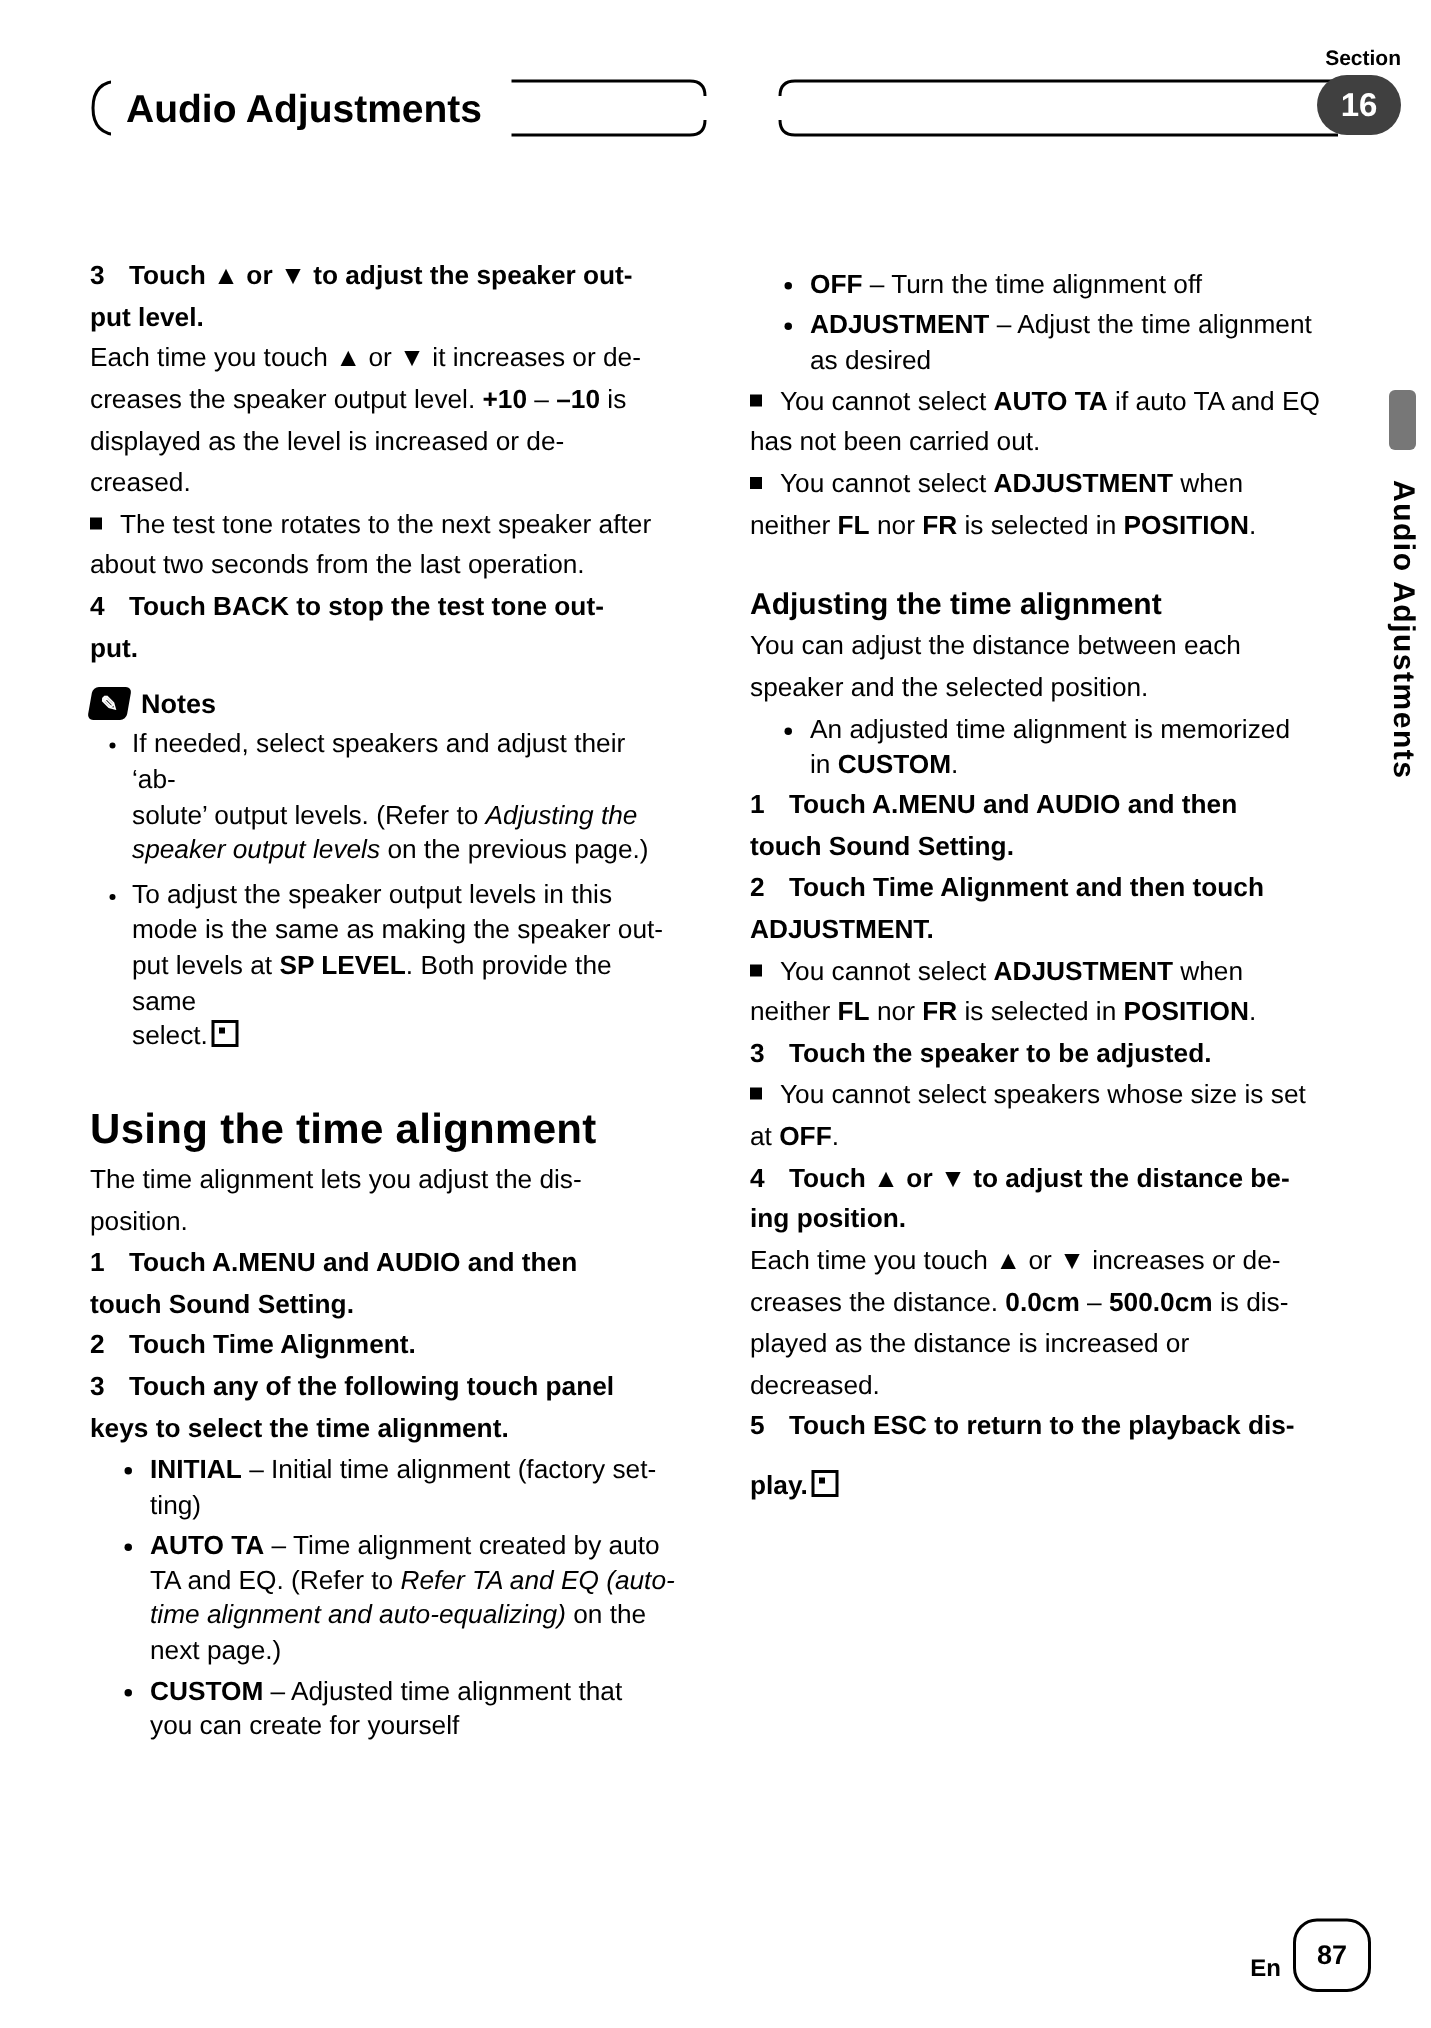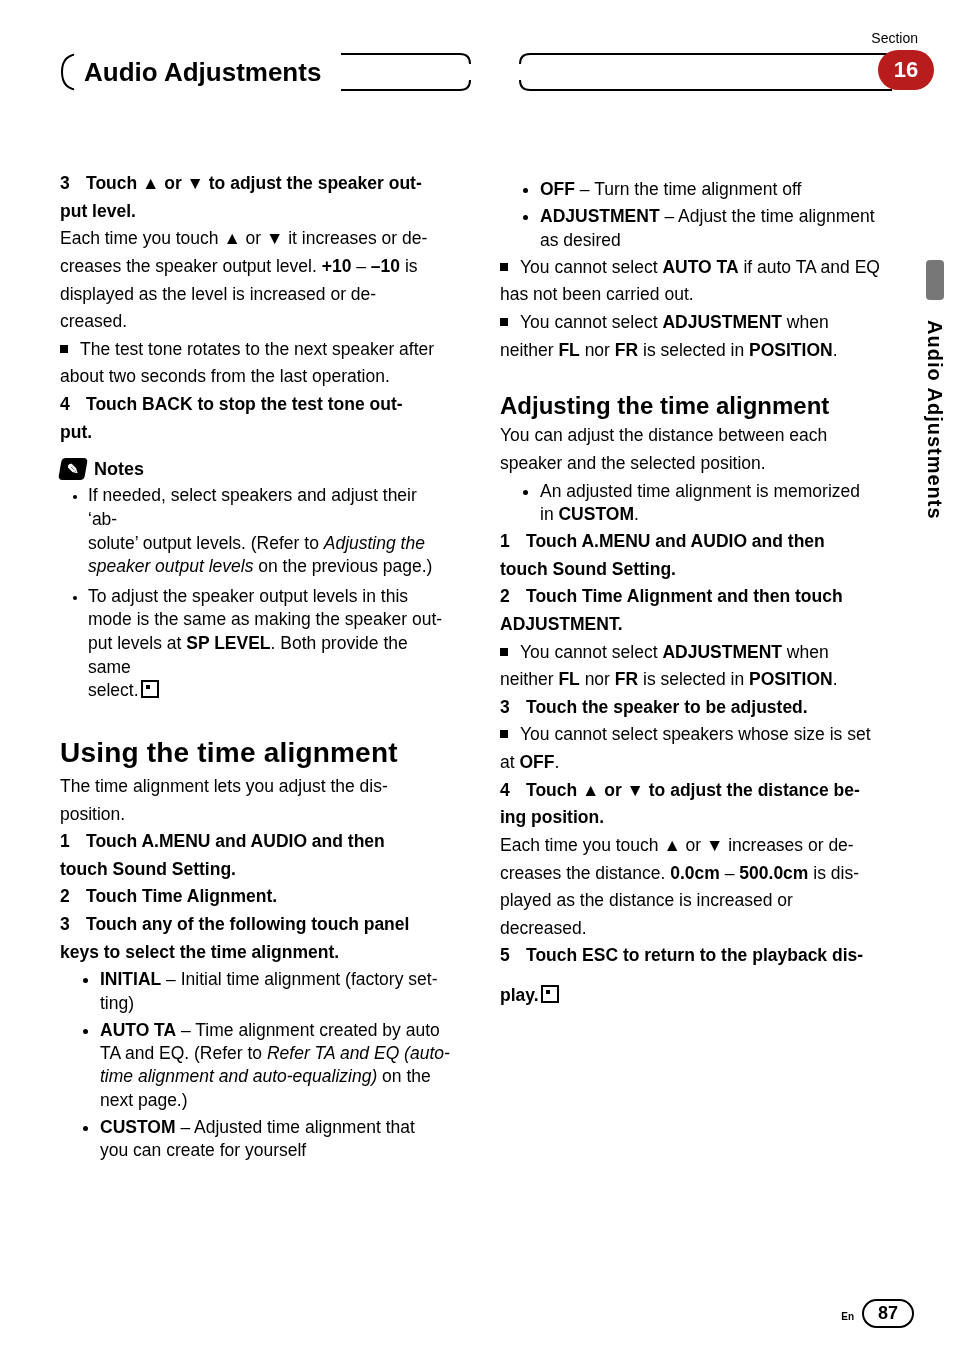--- a/index.html
+++ b/index.html
@@ -23,35 +23,35 @@
   
   .hdr {
     position: absolute;
     left: 60px;
     right: 20px;
     top: 30px;
     height: 80px;
   }
   .hdr-top-right {
     position: absolute;
-    right: 16px; top: 0;
-    font-size: 14px; font-weight: 400;
+    right: 0; top: 0;
+    font-size: 14px; font-weight: 700;
   }
   .hdr-title {
     font-size: 26px;
     font-weight: 900;
     position: absolute;
     left: 30px; top: 30px;
   }
   .hdr-badge {
     position: absolute;
     right: 0; top: 20px;
     width: 56px; height: 40px;
     border-radius: 20px;
-    background: #b91c1c;
+    background: #404040;
     color: #fff;
     font-weight: 900;
     font-size: 22px;
     display: flex; align-items: center; justify-content: center;
   }
   .hdr-title-wrap {
     position:absolute; left:20px; top:22px; height:40px; display:flex; align-items:center;
     background:#fff; padding:0 20px 0 10px;
   }
   .hdr svg { position:absolute; left:0; top:0; }
@@ -70,26 +70,26 @@
     writing-mode: vertical-rl;
     font-weight:900; font-size:20px;
     letter-spacing:1px;
   }
 
   
   .footer {
     position:absolute; left:0; right:0; bottom:30px; height:40px;
   }
   .footer .en {
-    position:absolute; right:100px; bottom:0; font-size:10px; font-weight:700;padding-left:40px;
+    position:absolute; right:100px; bottom:0; font-size:16px; font-weight:700;padding-left:40px;
   }
   .footer .pg {
     position:absolute; right:40px; bottom:-6px;
     border:2px solid #000; border-radius:16px;
-    padding:2px 14px; font-weight:900; font-size:18px;
+    padding:12px 14px; font-weight:900; font-size:18px;
   }
 
   
   .cols {
     position:absolute; left:60px; top:172px; width:830px; bottom:90px;
     display:flex; gap:50px;
   }
   .col { width:398px; }
   .col p { margin:0 0 4px 0; font-size:17.5px; line-height:1.35; }
   .step { font-weight:800; font-size:18px; margin-top:10px; }
@@ -104,21 +104,21 @@
   ul.b { margin:4px 0 0 0; padding-left:28px; }
   ul.b li { font-size:17.5px; line-height:1.35; margin-bottom:6px; }
   ul.b li::marker { font-size:14px; }
   .sqbul { display:inline-block; width:8px; height:8px; background:#000; margin-right:12px; vertical-align:2px;}
   .endmark {
     display:inline-block; width:14px; height:14px; border:2px solid #000; vertical-align:-2px;
     position:relative; margin-left:2px;
   }
   .endmark::after{content:"";position:absolute;left:3px;top:3px;width:4px;height:4px;background:#000;}
   h1.big { font-size:28px; font-weight:900; margin:34px 0 6px 0; letter-spacing:0.2px; }
-  h2.med { font-size:24px; font-weight:900; margin:30px 0 4px 0; }
+  h2.med { font-size:20px; font-weight:900; margin:30px 0 4px 0; }
   .b800{font-weight:800;}
   .it{font-style:italic;}
   .tight { margin-top:2px; }
   .mt6{margin-top:6px;}
   .mt14{margin-top:14px;}
   .mt18{margin-top:18px;}
   .sqline { font-size:17.5px; line-height:1.35; margin-top:2px;}
   .dotlist { list-style: disc; padding-left:40px; margin:2px 0 0 0;}
   .dotlist li{font-size:17.5px; line-height:1.33; margin-bottom:4px;}
 </style>

